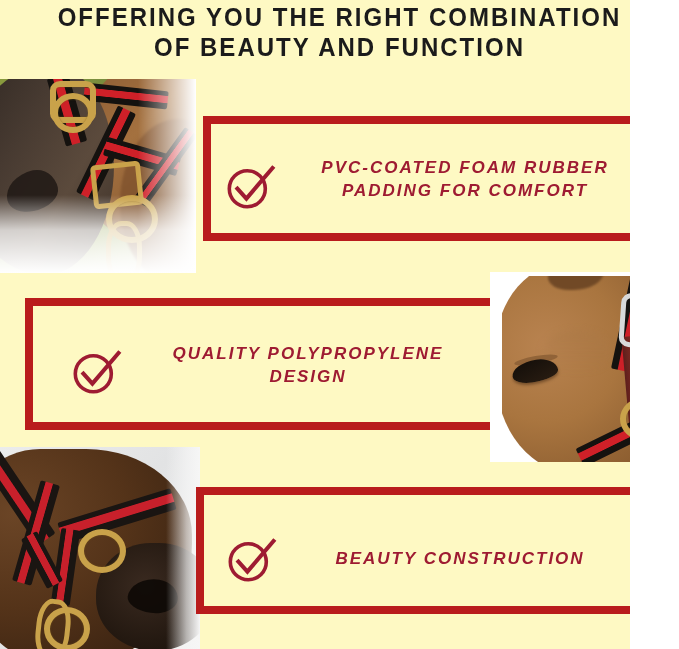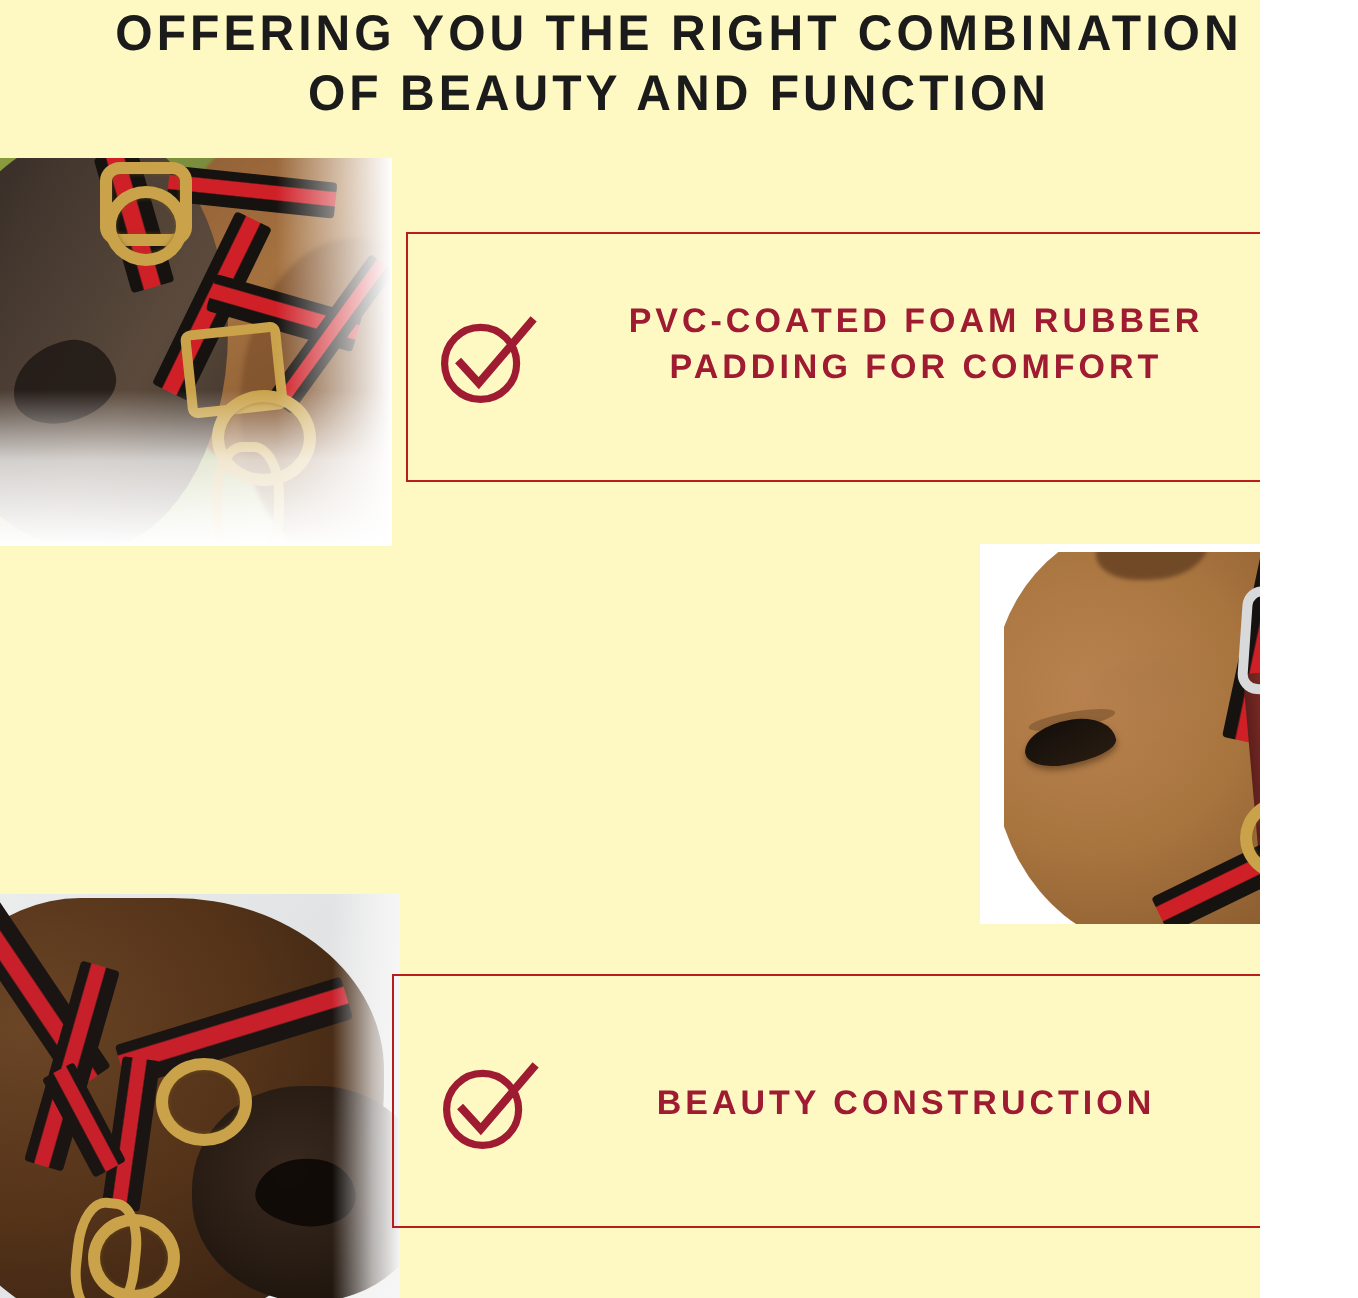--- a/index.html
+++ b/index.html
@@ -23,23 +23,24 @@
     line-height:30px;
     letter-spacing:2.1px;
     transform:scaleX(0.96);
     transform-origin:center top;
     white-space:pre-line;
   }
 
   
   .fbox{
     position:absolute;
-    border:1px solid #b91c1c;
+    border:8px solid #b91c1c;
     background:transparent;
     box-sizing:border-box;
+    font-style:italic;
   }
   .checkwrap{
     position:absolute;
     width:54px;height:54px;
   }
   .checkwrap svg{display:block;width:54px;height:54px;overflow:visible;}
   .ftext{
     position:absolute;
     color:#9e1b32;
     font-family:"Liberation Sans", sans-serif;
@@ -211,20 +212,30 @@
     <div class="checkwrap" style="left:12px;top:35px;">
       <svg viewBox="0 0 60 60" xmlns="http://www.w3.org/2000/svg">
         <circle cx="27" cy="33" r="20" fill="none" stroke="#9e1b32" stroke-width="4"></circle>
         <path d="M16 33 L26 44 L55 10" fill="none" stroke="#9e1b32" stroke-width="4.5" stroke-linecap="square" stroke-linejoin="miter"></path>
       </svg>
     </div>
     <div class="ftext" style="left:78px;top:32px;width:352px;">PVC-COATED FOAM RUBBER
 PADDING FOR COMFORT</div>
   </div>
 
+  <div class="fbox" id="fbox-2" style="left:25px;top:298px;width:478px;height:132px;">
+    <div class="checkwrap" style="left:36px;top:38px;">
+      <svg viewBox="0 0 60 60" xmlns="http://www.w3.org/2000/svg">
+        <circle cx="27" cy="33" r="20" fill="none" stroke="#9e1b32" stroke-width="4"></circle>
+        <path d="M16 33 L26 44 L55 10" fill="none" stroke="#9e1b32" stroke-width="4.5" stroke-linecap="square" stroke-linejoin="miter"></path>
+      </svg>
+    </div>
+    <div class="ftext" style="left:110px;top:36px;width:330px;">QUALITY POLYPROPYLENE
+DESIGN</div>
+  </div>
 
   <div class="photo" id="photo-2">
     <div class="head"></div>
     <div class="cheekline"></div>
     <div class="forelock"></div>
     <div class="eyelid"></div>
     <div class="eye"></div>
 
     <div class="strapA" style="left:132px;top:-8px;width:24px;height:108px;transform:rotate(12deg);"></div>
     <div class="strapA" style="left:136px;top:64px;width:20px;height:106px;transform:rotate(-5deg);

